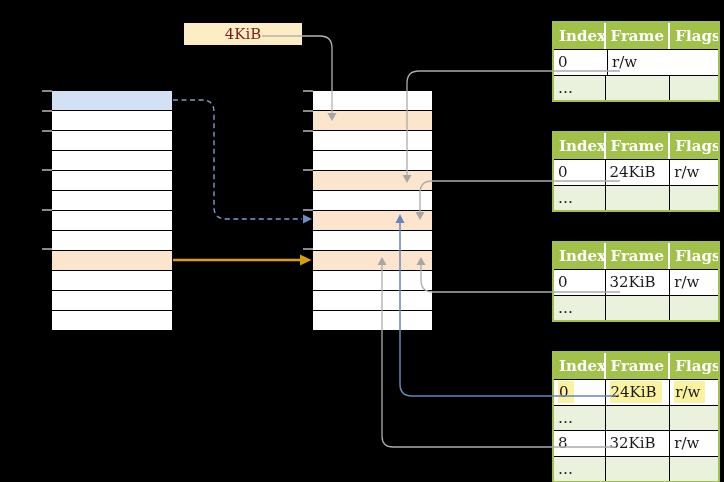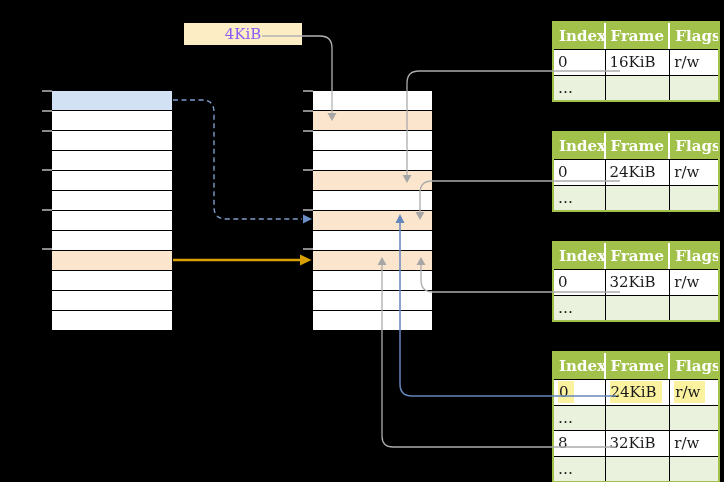--- a/index.html
+++ b/index.html
@@ -18,21 +18,21 @@
   .memcol .mcell{background:#ffffff;}
   .memcol .mcell[data-variant="blue"]{background:#D3E1F5;}
   .memcol .mcell[data-variant="orange"]{background:#FCE5CD;}
   .memcol .mcell[data-variant="white"]{background:#ffffff;}
 
   .tick{position:absolute;width:10px;height:2px;background:#8a8a8a;}
 
   
   .label-box{
     position:absolute;left:184px;top:23px;width:118px;height:22px;
-    background:#FCEDC5;color:#8b5cf6;font-size:15px;line-height:22px;
+    background:#FCEDC5;color:#7f1d1d;font-size:15px;line-height:22px;
     text-align:center;
   }
 
   
   .ptable{
     position:absolute;width:164px;
     border:2.5px solid #A1C14A;background:#A1C14A;
     font-size:15px;
   }
   .thead{display:flex;height:26px;background:#A1C14A;justify-content:space-between;}
@@ -112,21 +112,20 @@
   </div>
 
   <div class="ptable" style="left:552px;top:21px">
     <div class="thead">
       <div class="th c-index">Index</div>
       <div class="th c-frame">Frame</div>
       <div class="th c-flags">Flags</div>
     </div>
     <div class="trow" data-variant="white">
       <div class="tc c-index"><span class="cellval">0</span></div>
-      <div class="tc c-frame"><span class="cellval">16KiB</span></div>
       <div class="tc c-flags"><span class="cellval">r/w</span></div>
     </div>
     <div class="trow" data-variant="green">
       <div class="tc c-index"><span class="cellval">…</span></div>
       <div class="tc c-frame"><span class="cellval"></span></div>
       <div class="tc c-flags"><span class="cellval"></span></div>
     </div>
   </div>
 
   <div class="ptable" style="left:552px;top:131px">

